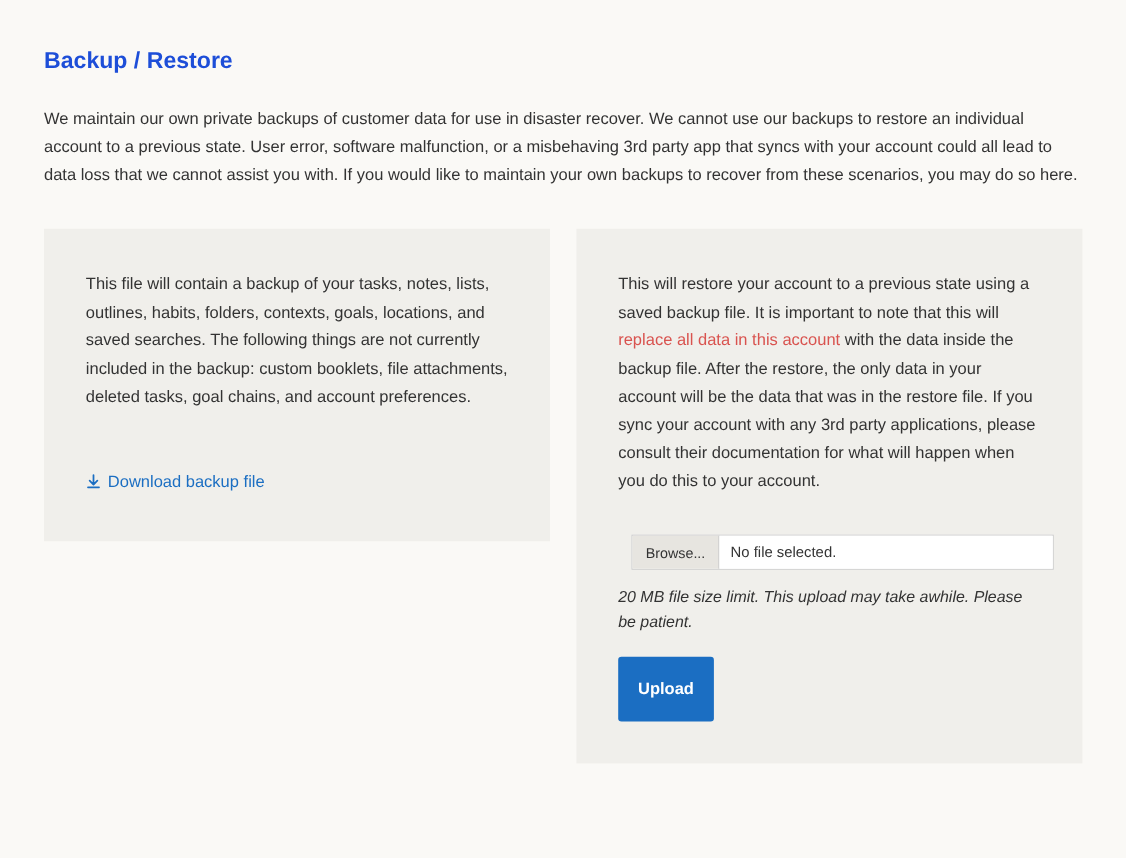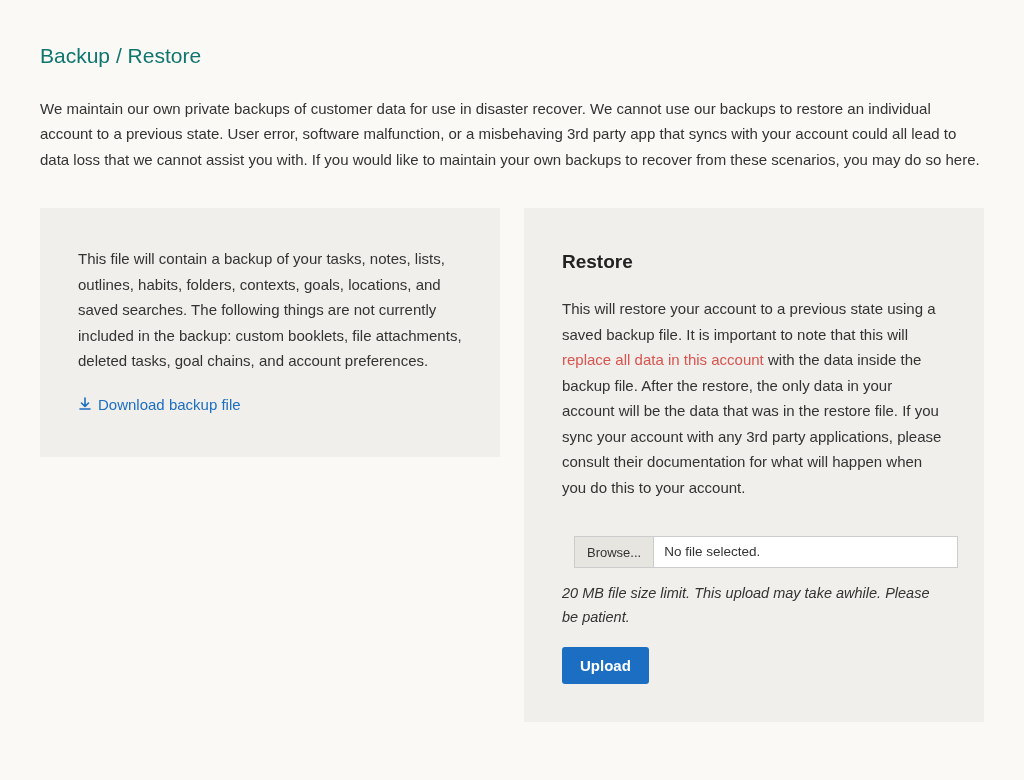--- a/index.html
+++ b/index.html
@@ -11,22 +11,22 @@
     color: #333;
     font-size: 15px;
     line-height: 1.7;
   }
   .page {
     width: 1024px;
     padding: 38px 40px 30px 40px;
   }
   h1.page-title {
     font-size: 21px;
-    font-weight: normal;
-    color: #0f766e;
+    font-weight: bold;
+    color: #1d4ed8;
     margin: 0 0 22px 0;
   }
   p.intro {
     margin: 0 0 18px 0;
     color: #333;
   }
   .cards {
     display: flex;
     gap: 24px;
     margin-top: 36px;
@@ -47,20 +47,21 @@
     margin: 0 0 18px 0;
     color: #333;
   }
   .download-link {
     color: #1b6ec2;
     text-decoration: none;
     display: inline-flex;
     align-items: center;
     gap: 6px;
     cursor: pointer;
+    margin-top: 34px;
   }
   .download-icon {
     width: 14px;
     height: 14px;
     display: inline-block;
   }
   .download-icon svg { display: block; }
   .warn {
     color: #d9534f;
   }
@@ -100,21 +101,21 @@
     font-size: 14.5px;
     margin: 0 0 24px 0;
     line-height: 1.6;
     font-style: italic;
   }
   .upload-btn {
     background: #1b6ec2;
     color: #fff;
     border: none;
     border-radius: 3px;
-    padding: 10px 18px;
+    padding: 21px 18px;
     font-size: 15px;
     font-weight: bold;
     cursor: pointer;
   }
 </style>
 </head>
 <body>
 
 <div class="page">
   <h1 class="page-title">Backup / Restore</h1>
@@ -130,21 +131,20 @@
           <svg viewBox="0 0 14 14" width="14" height="14">
             <path d="M7 1 L7 9 M3.5 6 L7 9.5 L10.5 6" stroke="#1b6ec2" stroke-width="1.6" fill="none" stroke-linecap="round" stroke-linejoin="round"></path>
             <path d="M2 12 L12 12" stroke="#1b6ec2" stroke-width="1.6" stroke-linecap="round"></path>
           </svg>
         </span>
         <span>Download backup file</span>
       </a>
     </div>
 
     <div class="card">
-      <h2>Restore</h2>
       <p>
         <span>This will restore your account to a previous state using a saved backup file. It is important to note that this will </span><span class="warn">replace all data in this account</span><span> with the data inside the backup file. After the restore, the only data in your account will be the data that was in the restore file. If you sync your account with any 3rd party applications, please consult their documentation for what will happen when you do this to your account.</span>
       </p>
 
       <div class="file-row">
         <button class="browse-btn">Browse...</button>
         <div class="file-status">No file selected.</div>
       </div>
 
       <p class="file-hint">20 MB file size limit. This upload may take awhile. Please be patient.</p>

